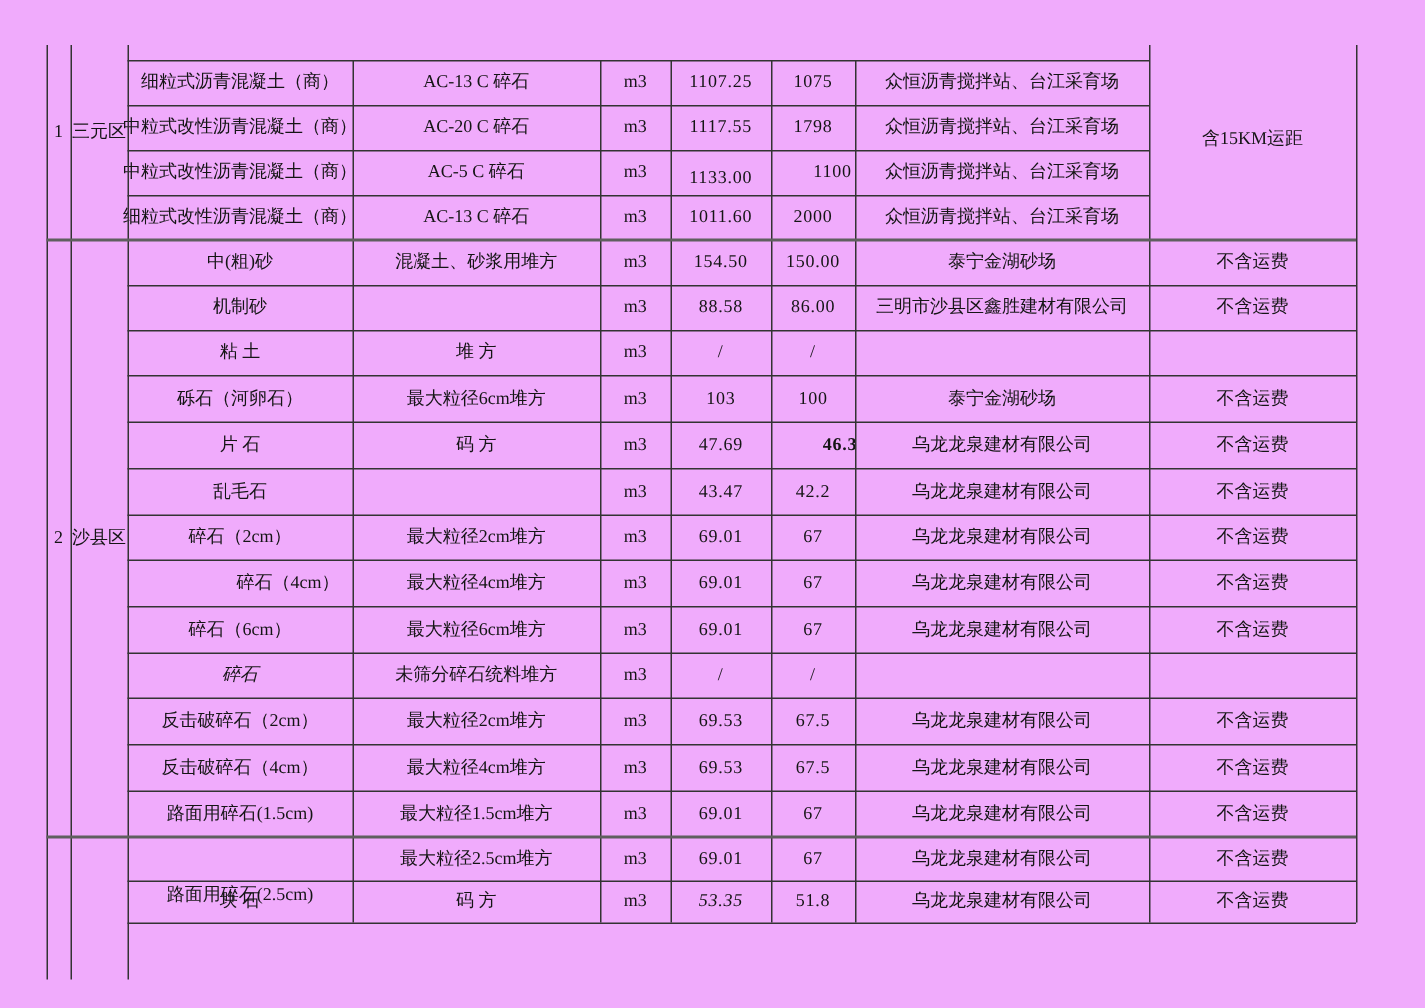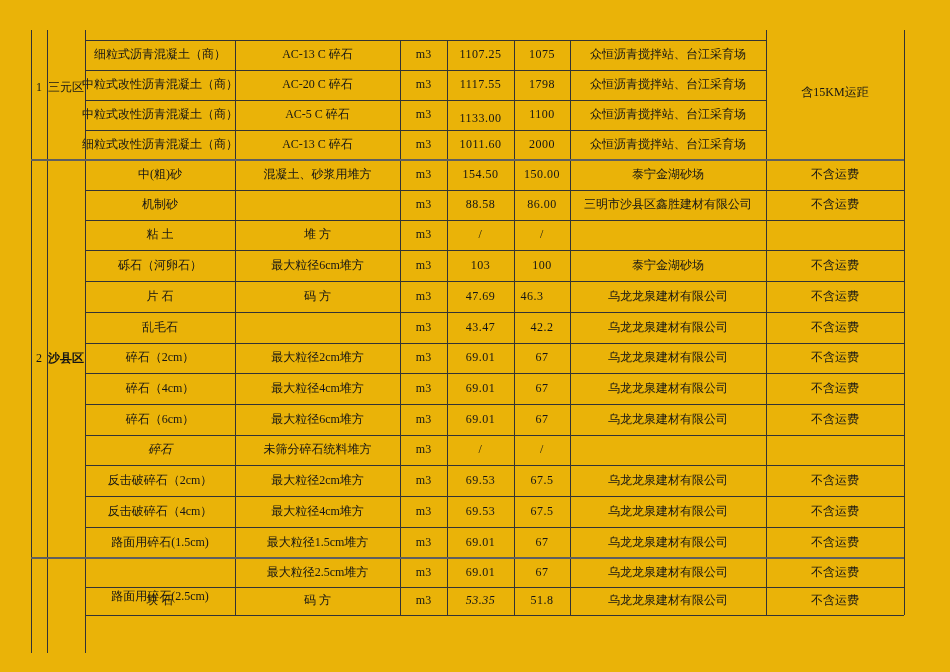--- a/index.html
+++ b/index.html
@@ -1,16 +1,16 @@
 <!DOCTYPE html>
 <html><head>
 <meta charset="utf-8">
 <style>
   html,body{margin:0;padding:0;background:#fff;}
-  #page{position:relative;width:950px;height:672px;background:#eab308;overflow:hidden;
+  #page{position:relative;width:950px;height:672px;background:#f0abfc;overflow:hidden;
         font-family:"Liberation Serif","DejaVu Serif",serif;}
   .cell{position:absolute;display:flex;align-items:center;justify-content:center;
         font-size:12px;line-height:1.1;white-space:nowrap;color:#151515;}
   .num{letter-spacing:0.5px;}
   .vline{position:absolute;width:1px;background:#333;}
   .hline{position:absolute;height:1px;background:#333;}
   .thick{height:2px;background:#5f5f5f;}
 </style>
 </head>
 <body>
@@ -26,21 +26,21 @@
       <div class="cell" style="left: 85px; top: 70px; width: 150px; height: 30px;">中粒式改性沥青混凝土（商）</div>
       <div class="cell" style="left: 235px; top: 70px; width: 165px; height: 30px;">AC-20 C 碎石</div>
       <div class="cell" style="left: 400px; top: 70px; width: 47px; height: 30px;">m3</div>
       <div class="cell num" style="left: 447px; top: 70px; width: 67px; height: 30px;">1117.55</div>
       <div class="cell num" style="left: 514px; top: 70px; width: 56px; height: 30px;">1798</div>
       <div class="cell" style="left: 570px; top: 70px; width: 196px; height: 30px;">众恒沥青搅拌站、台江采育场</div>
       <div class="cell" style="left: 85px; top: 100px; width: 150px; height: 30px;">中粒式改性沥青混凝土（商）</div>
       <div class="cell" style="left: 235px; top: 100px; width: 165px; height: 30px;">AC-5 C 碎石</div>
       <div class="cell" style="left: 400px; top: 100px; width: 47px; height: 30px;">m3</div>
       <div class="cell num" style="left: 447px; top: 104px; width: 67px; height: 30px;">1133.00</div>
-      <div class="cell num" style="left: 514px; top: 100px; width: 56px; height: 30px;">1100</div>
+      <div class="cell num" style="left: 514px; top: 100px; width: 56px; height: 30px; padding-left: 13px;">1100</div>
       <div class="cell" style="left: 570px; top: 100px; width: 196px; height: 30px;">众恒沥青搅拌站、台江采育场</div>
       <div class="cell" style="left: 85px; top: 130px; width: 150px; height: 30px;">细粒式改性沥青混凝土（商）</div>
       <div class="cell" style="left: 235px; top: 130px; width: 165px; height: 30px;">AC-13 C 碎石</div>
       <div class="cell" style="left: 400px; top: 130px; width: 47px; height: 30px;">m3</div>
       <div class="cell num" style="left: 447px; top: 130px; width: 67px; height: 30px;">1011.60</div>
       <div class="cell num" style="left: 514px; top: 130px; width: 56px; height: 30px;">2000</div>
       <div class="cell" style="left: 570px; top: 130px; width: 196px; height: 30px;">众恒沥青搅拌站、台江采育场</div>
       <div class="cell" style="left: 85px; top: 160px; width: 150px; height: 30px;">中(粗)砂</div>
       <div class="cell" style="left: 235px; top: 160px; width: 165px; height: 30px;">混凝土、砂浆用堆方</div>
       <div class="cell" style="left: 400px; top: 160px; width: 47px; height: 30px;">m3</div>
@@ -66,38 +66,38 @@
       <div class="cell" style="left: 235px; top: 250px; width: 165px; height: 31px;">最大粒径6cm堆方</div>
       <div class="cell" style="left: 400px; top: 250px; width: 47px; height: 31px;">m3</div>
       <div class="cell num" style="left: 447px; top: 250px; width: 67px; height: 31px;">103</div>
       <div class="cell num" style="left: 514px; top: 250px; width: 56px; height: 31px;">100</div>
       <div class="cell" style="left: 570px; top: 250px; width: 196px; height: 31px;">泰宁金湖砂场</div>
       <div class="cell" style="left: 766px; top: 250px; width: 138px; height: 31px;">不含运费</div>
       <div class="cell" style="left: 85px; top: 281px; width: 150px; height: 31px;">片 石</div>
       <div class="cell" style="left: 235px; top: 281px; width: 165px; height: 31px;">码 方</div>
       <div class="cell" style="left: 400px; top: 281px; width: 47px; height: 31px;">m3</div>
       <div class="cell num" style="left: 447px; top: 281px; width: 67px; height: 31px;">47.69</div>
-      <div class="cell num" style="left: 504px; top: 281px; width: 56px; height: 31px;">46.3</div>
+      <div class="cell num" style="left: 532px; top: 281px; width: 56px; height: 31px; font-weight: bold;">46.3</div>
       <div class="cell" style="left: 570px; top: 281px; width: 196px; height: 31px;">乌龙龙泉建材有限公司</div>
       <div class="cell" style="left: 766px; top: 281px; width: 138px; height: 31px;">不含运费</div>
       <div class="cell" style="left: 85px; top: 312px; width: 150px; height: 31px;">乱毛石</div>
       <div class="cell" style="left: 235px; top: 312px; width: 165px; height: 31px;"></div>
       <div class="cell" style="left: 400px; top: 312px; width: 47px; height: 31px;">m3</div>
       <div class="cell num" style="left: 447px; top: 312px; width: 67px; height: 31px;">43.47</div>
       <div class="cell num" style="left: 514px; top: 312px; width: 56px; height: 31px; text-align: center;">42.2</div>
       <div class="cell" style="left: 570px; top: 312px; width: 196px; height: 31px;">乌龙龙泉建材有限公司</div>
       <div class="cell" style="left: 766px; top: 312px; width: 138px; height: 31px;">不含运费</div>
       <div class="cell" style="left: 85px; top: 343px; width: 150px; height: 30px;">碎石（2cm）</div>
       <div class="cell" style="left: 235px; top: 343px; width: 165px; height: 30px;">最大粒径2cm堆方</div>
       <div class="cell" style="left: 400px; top: 343px; width: 47px; height: 30px;">m3</div>
       <div class="cell num" style="left: 447px; top: 343px; width: 67px; height: 30px;">69.01</div>
       <div class="cell num" style="left: 514px; top: 343px; width: 56px; height: 30px;">67</div>
       <div class="cell" style="left: 570px; top: 343px; width: 196px; height: 30px;">乌龙龙泉建材有限公司</div>
       <div class="cell" style="left: 766px; top: 343px; width: 138px; height: 30px;">不含运费</div>
-      <div class="cell" style="left: 85px; top: 373px; width: 150px; height: 31px;">碎石（4cm）</div>
+      <div class="cell" style="left: 85px; top: 373px; width: 150px; height: 31px; padding-left: 32px;">碎石（4cm）</div>
       <div class="cell" style="left: 235px; top: 373px; width: 165px; height: 31px;">最大粒径4cm堆方</div>
       <div class="cell" style="left: 400px; top: 373px; width: 47px; height: 31px;">m3</div>
       <div class="cell num" style="left: 447px; top: 373px; width: 67px; height: 31px;">69.01</div>
       <div class="cell num" style="left: 514px; top: 373px; width: 56px; height: 31px;">67</div>
       <div class="cell" style="left: 570px; top: 373px; width: 196px; height: 31px;">乌龙龙泉建材有限公司</div>
       <div class="cell" style="left: 766px; top: 373px; width: 138px; height: 31px;">不含运费</div>
       <div class="cell" style="left: 85px; top: 404px; width: 150px; height: 31px;">碎石（6cm）</div>
       <div class="cell" style="left: 235px; top: 404px; width: 165px; height: 31px;">最大粒径6cm堆方</div>
       <div class="cell" style="left: 400px; top: 404px; width: 47px; height: 31px;">m3</div>
       <div class="cell num" style="left: 447px; top: 404px; width: 67px; height: 31px;">69.01</div>
@@ -143,21 +143,21 @@
       <div class="cell" style="left: 235px; top: 587px; width: 165px; height: 28px;">码 方</div>
       <div class="cell" style="left: 400px; top: 587px; width: 47px; height: 28px;">m3</div>
       <div class="cell num" style="left: 447px; top: 587px; width: 67px; height: 28px; font-style: italic;">53.35</div>
       <div class="cell num" style="left: 514px; top: 587px; width: 56px; height: 28px;">51.8</div>
       <div class="cell" style="left: 570px; top: 587px; width: 196px; height: 28px;">乌龙龙泉建材有限公司</div>
       <div class="cell" style="left: 766px; top: 587px; width: 138px; height: 28px;">不含运费</div>
       <div class="cell" style="left: 31px; top: 30px; width: 16px; height: 115px;">1</div>
       <div class="cell" style="left: 47px; top: 30px; width: 38px; height: 115px;">三元区</div>
       <div class="cell" style="left: 766px; top: 40px; width: 138px; height: 105px;">含15KM运距</div>
       <div class="cell" style="left: 31px; top: 160px; width: 16px; height: 398px;">2</div>
-      <div class="cell" style="left: 47px; top: 160px; width: 38px; height: 398px; font-weight: bold;">沙县区</div>
+      <div class="cell" style="left: 47px; top: 160px; width: 38px; height: 398px;">沙县区</div>
       <div class="vline" style="left: 31px; top: 30px; width: 1px; height: 623px;"></div>
       <div class="vline" style="left: 47px; top: 30px; width: 1px; height: 623px;"></div>
       <div class="vline" style="left: 85px; top: 30px; width: 1px; height: 623px;"></div>
       <div class="vline" style="left: 235px; top: 40px; width: 1px; height: 575px;"></div>
       <div class="vline" style="left: 400px; top: 40px; width: 1px; height: 575px;"></div>
       <div class="vline" style="left: 447px; top: 40px; width: 1px; height: 575px;"></div>
       <div class="vline" style="left: 514px; top: 40px; width: 1px; height: 575px;"></div>
       <div class="vline" style="left: 570px; top: 40px; width: 1px; height: 575px;"></div>
       <div class="vline" style="left: 766px; top: 30px; width: 1px; height: 585px;"></div>
       <div class="vline" style="left: 904px; top: 30px; width: 1px; height: 585px;"></div>

